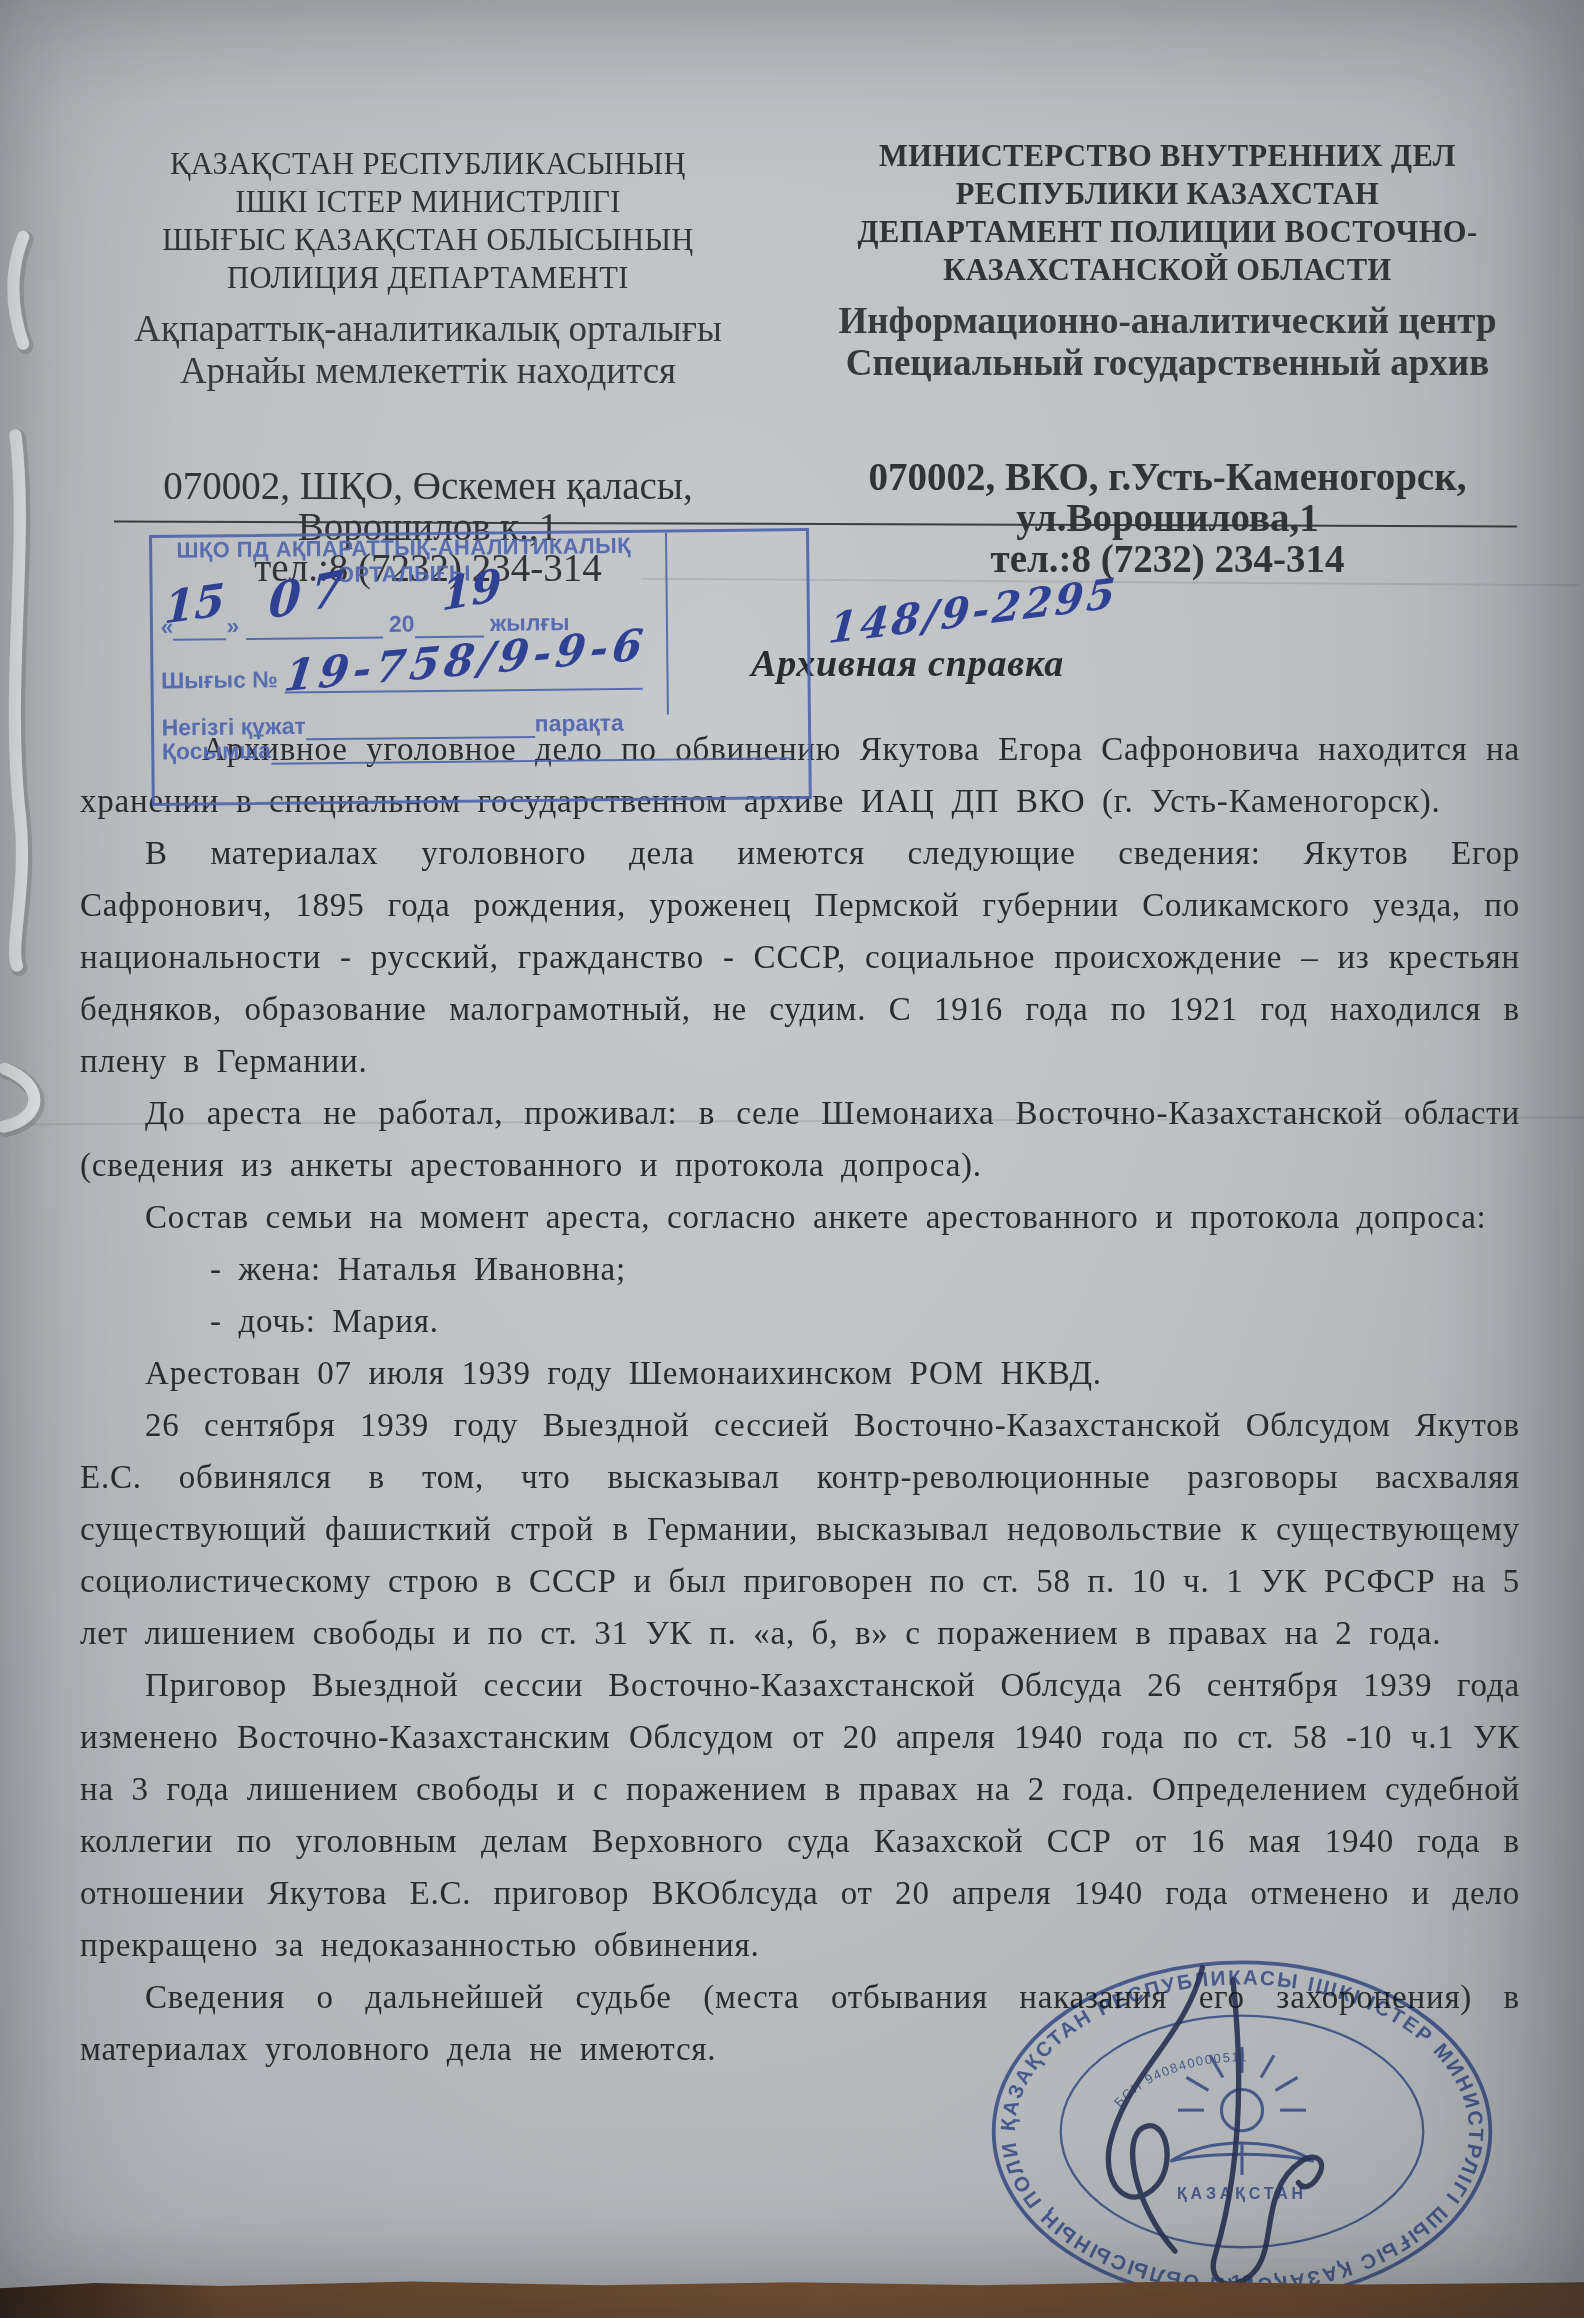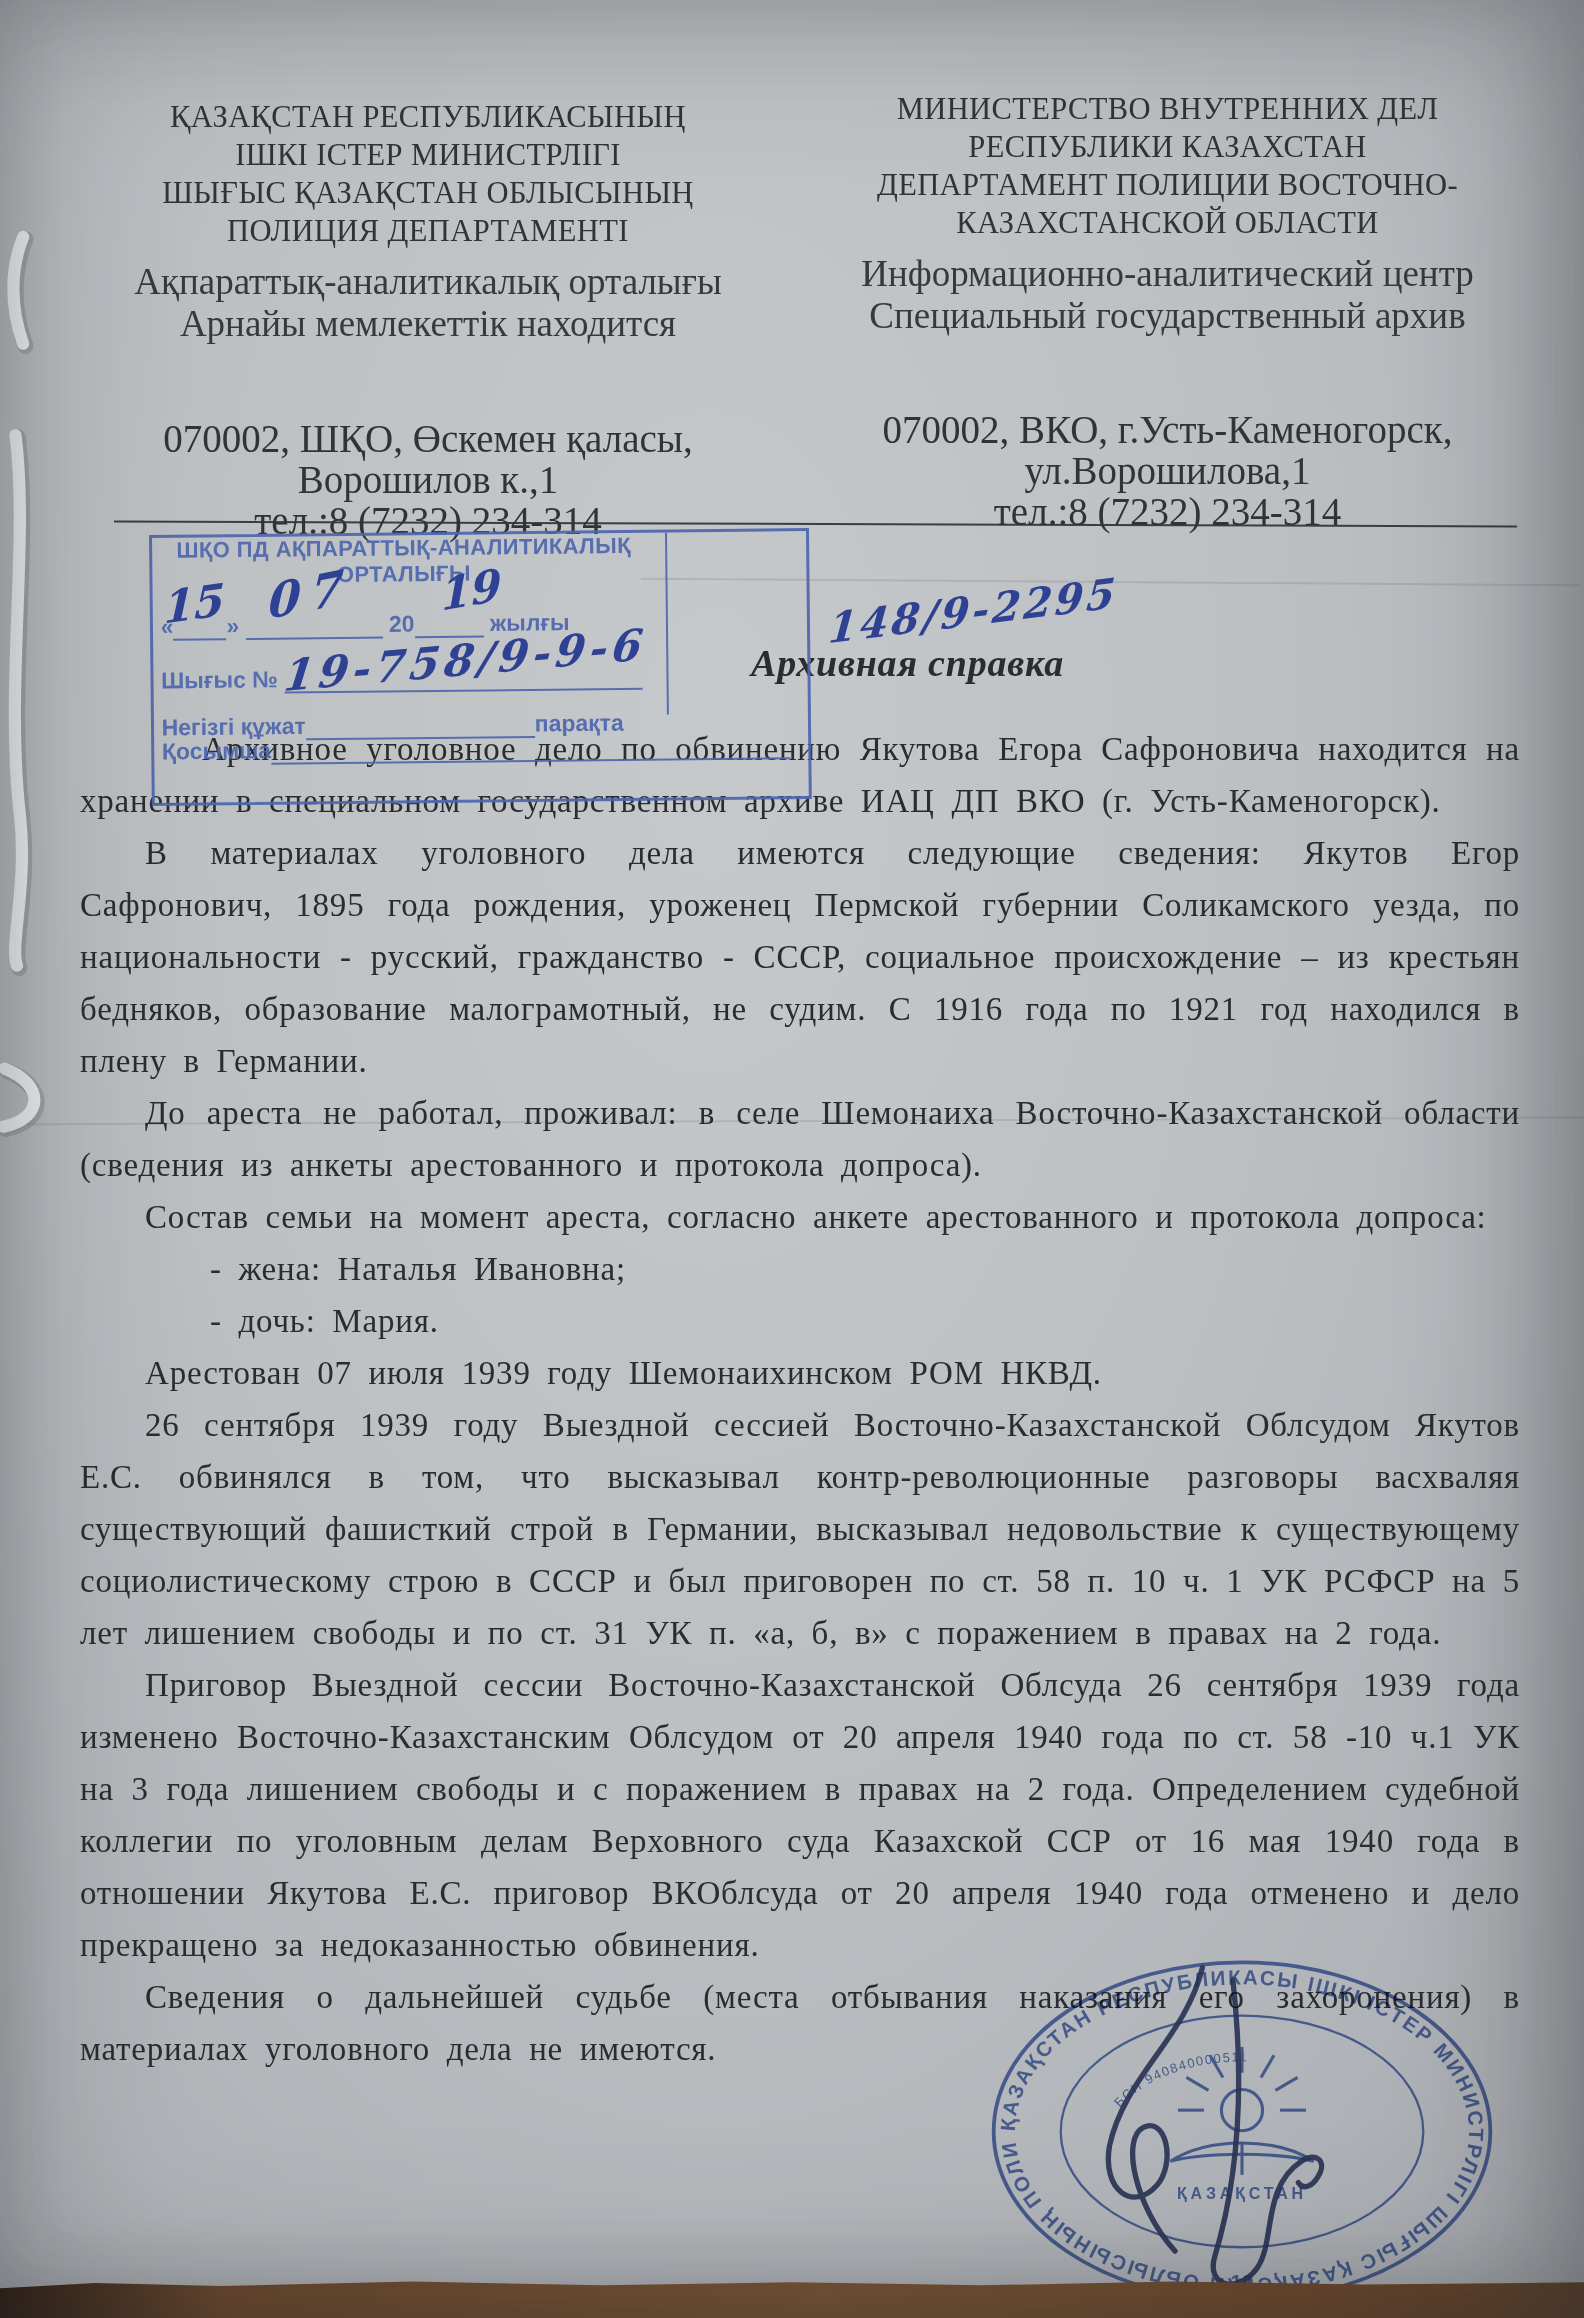--- a/index.html
+++ b/index.html
@@ -1,22 +1,22 @@
 <!DOCTYPE html>
 <html style="font-size:12.2px"><head>
 <meta charset="utf-8">
 <style>
   html,body{margin:0;padding:0;background:#2a2a2c;}
   .photo{position:relative;width:1584px;height:2319px;overflow:hidden;
     background:radial-gradient(ellipse at 45% 32%, #c6c9cc 0%, #bdc0c3 45%, #b0b3b7 78%, #a3a6aa 100%);
     font-family:"Liberation Serif","DejaVu Serif",serif;color:#2d2e30;}
   
-  .hdr-col{position:absolute;text-align:center;z-index:4;}
+  .hdr-col{position:absolute;text-align:center;z-index:4;margin-top:47px;}
   .hdr-left{left:85px;top:98px;width:686px;}
-  .hdr-right{left:813px;top:90px;width:709px;}
+  .hdr-right{left:813px;top:90px;width:709px;font-weight:bold;}
   .hdr-org p{margin:0;font-size:30.5px;line-height:38px;letter-spacing:0.4px;color:#323336;}
   .hdr-sub{margin-top:10.7px;}
   .hdr-sub p{margin:0;font-size:37px;line-height:42px;color:#38393c;}
   .hdr-addr{margin-top:73px;}
   .hdr-right .hdr-addr{margin-top:72px;}
   .hdr-addr p{margin:0;font-size:39px;line-height:41px;color:#323336;}
   .rule{position:absolute;left:114px;top:523px;width:1403px;height:2.3px;background:#3b3d40;
     transform:rotate(.2deg);z-index:3;}
   
   .stamp{position:absolute;left:149px;top:535px;width:654px;height:265px;

